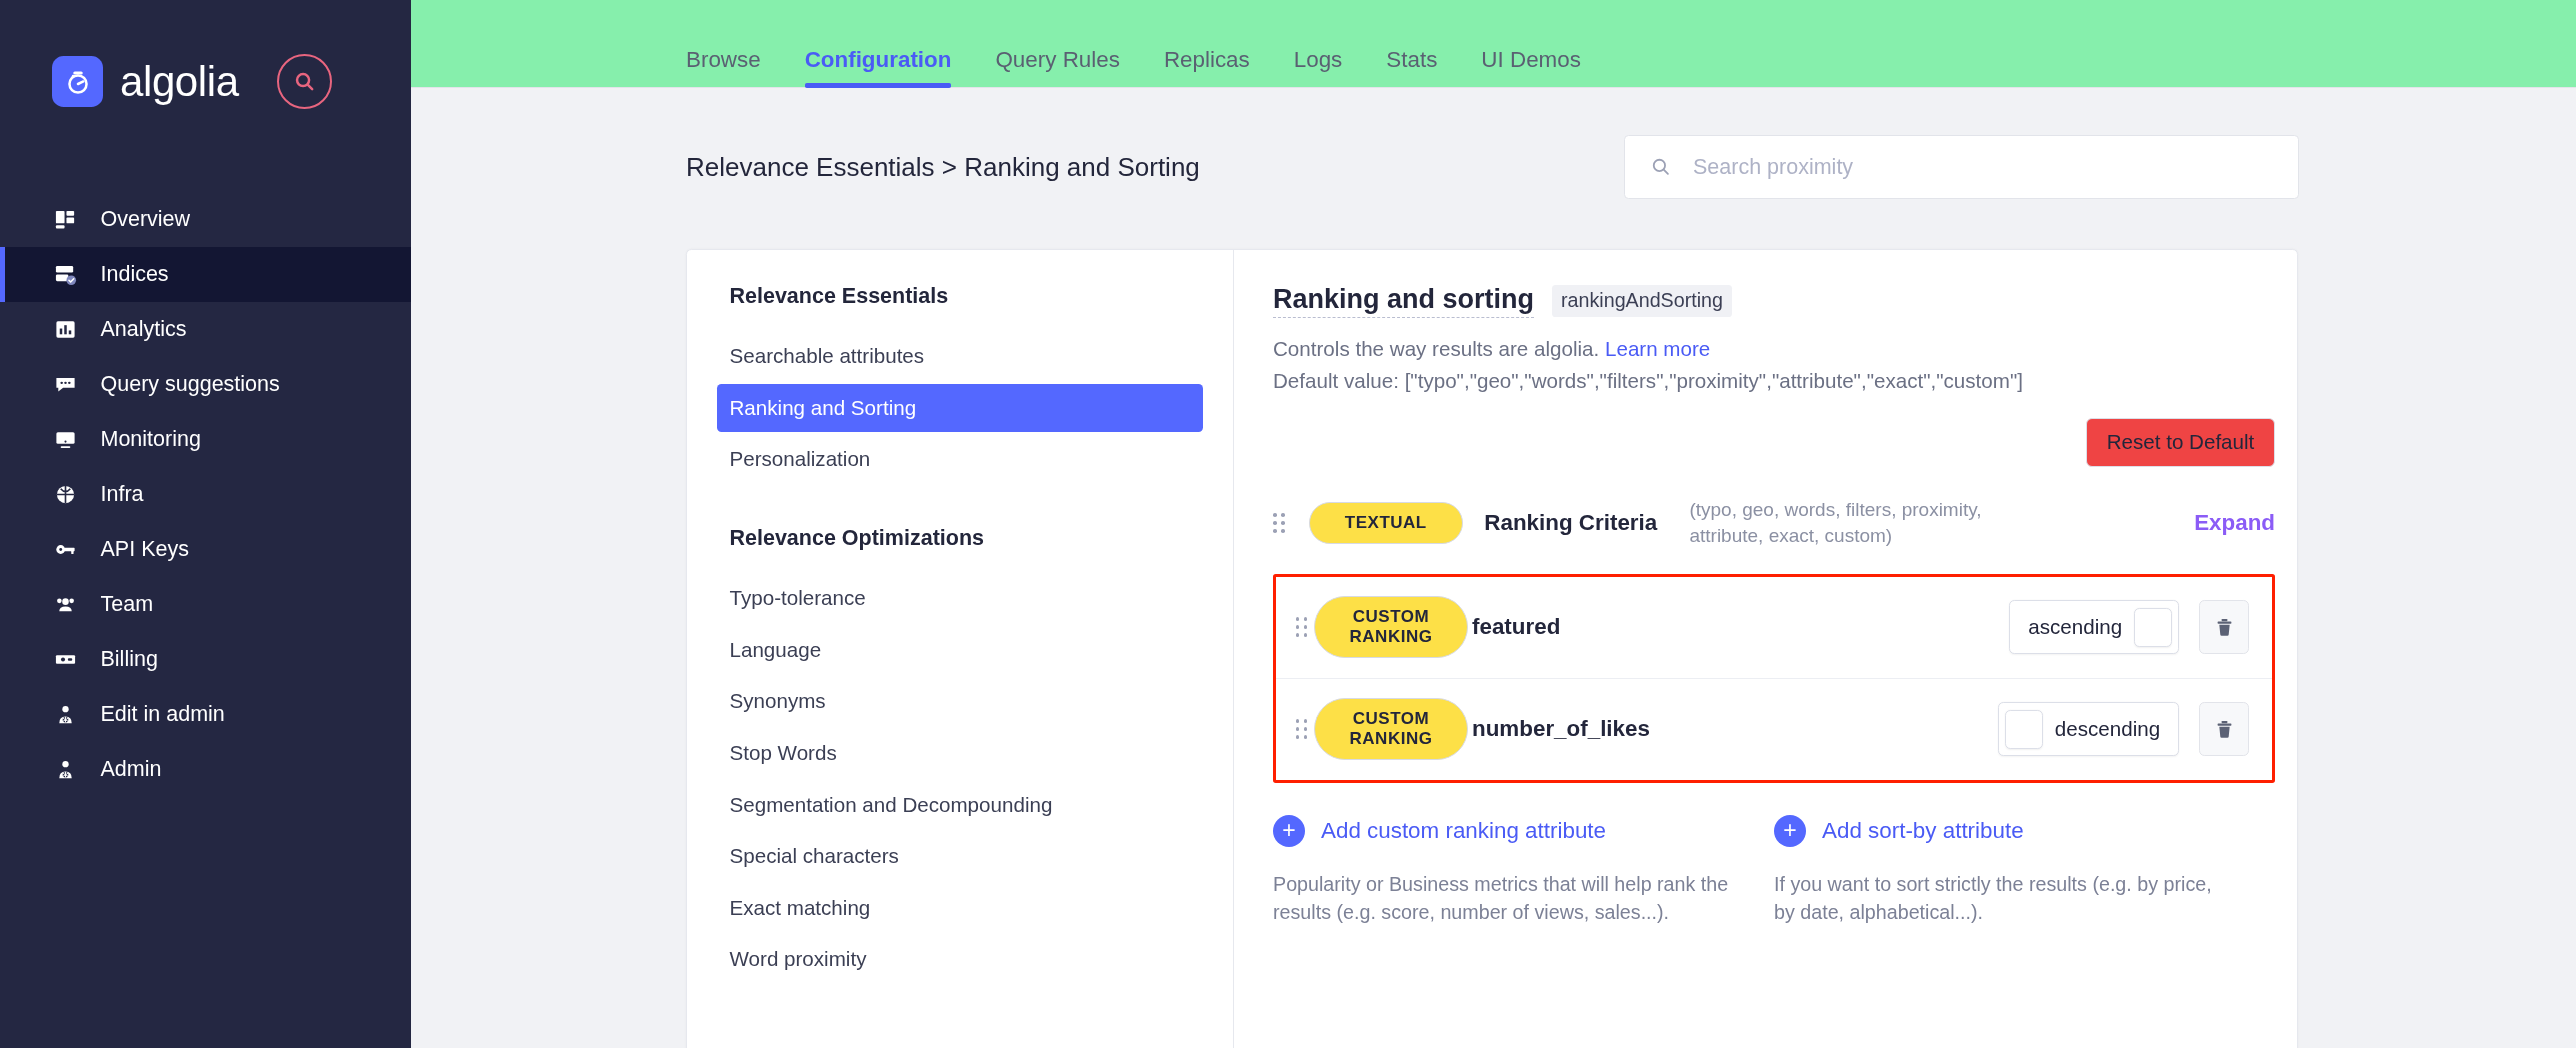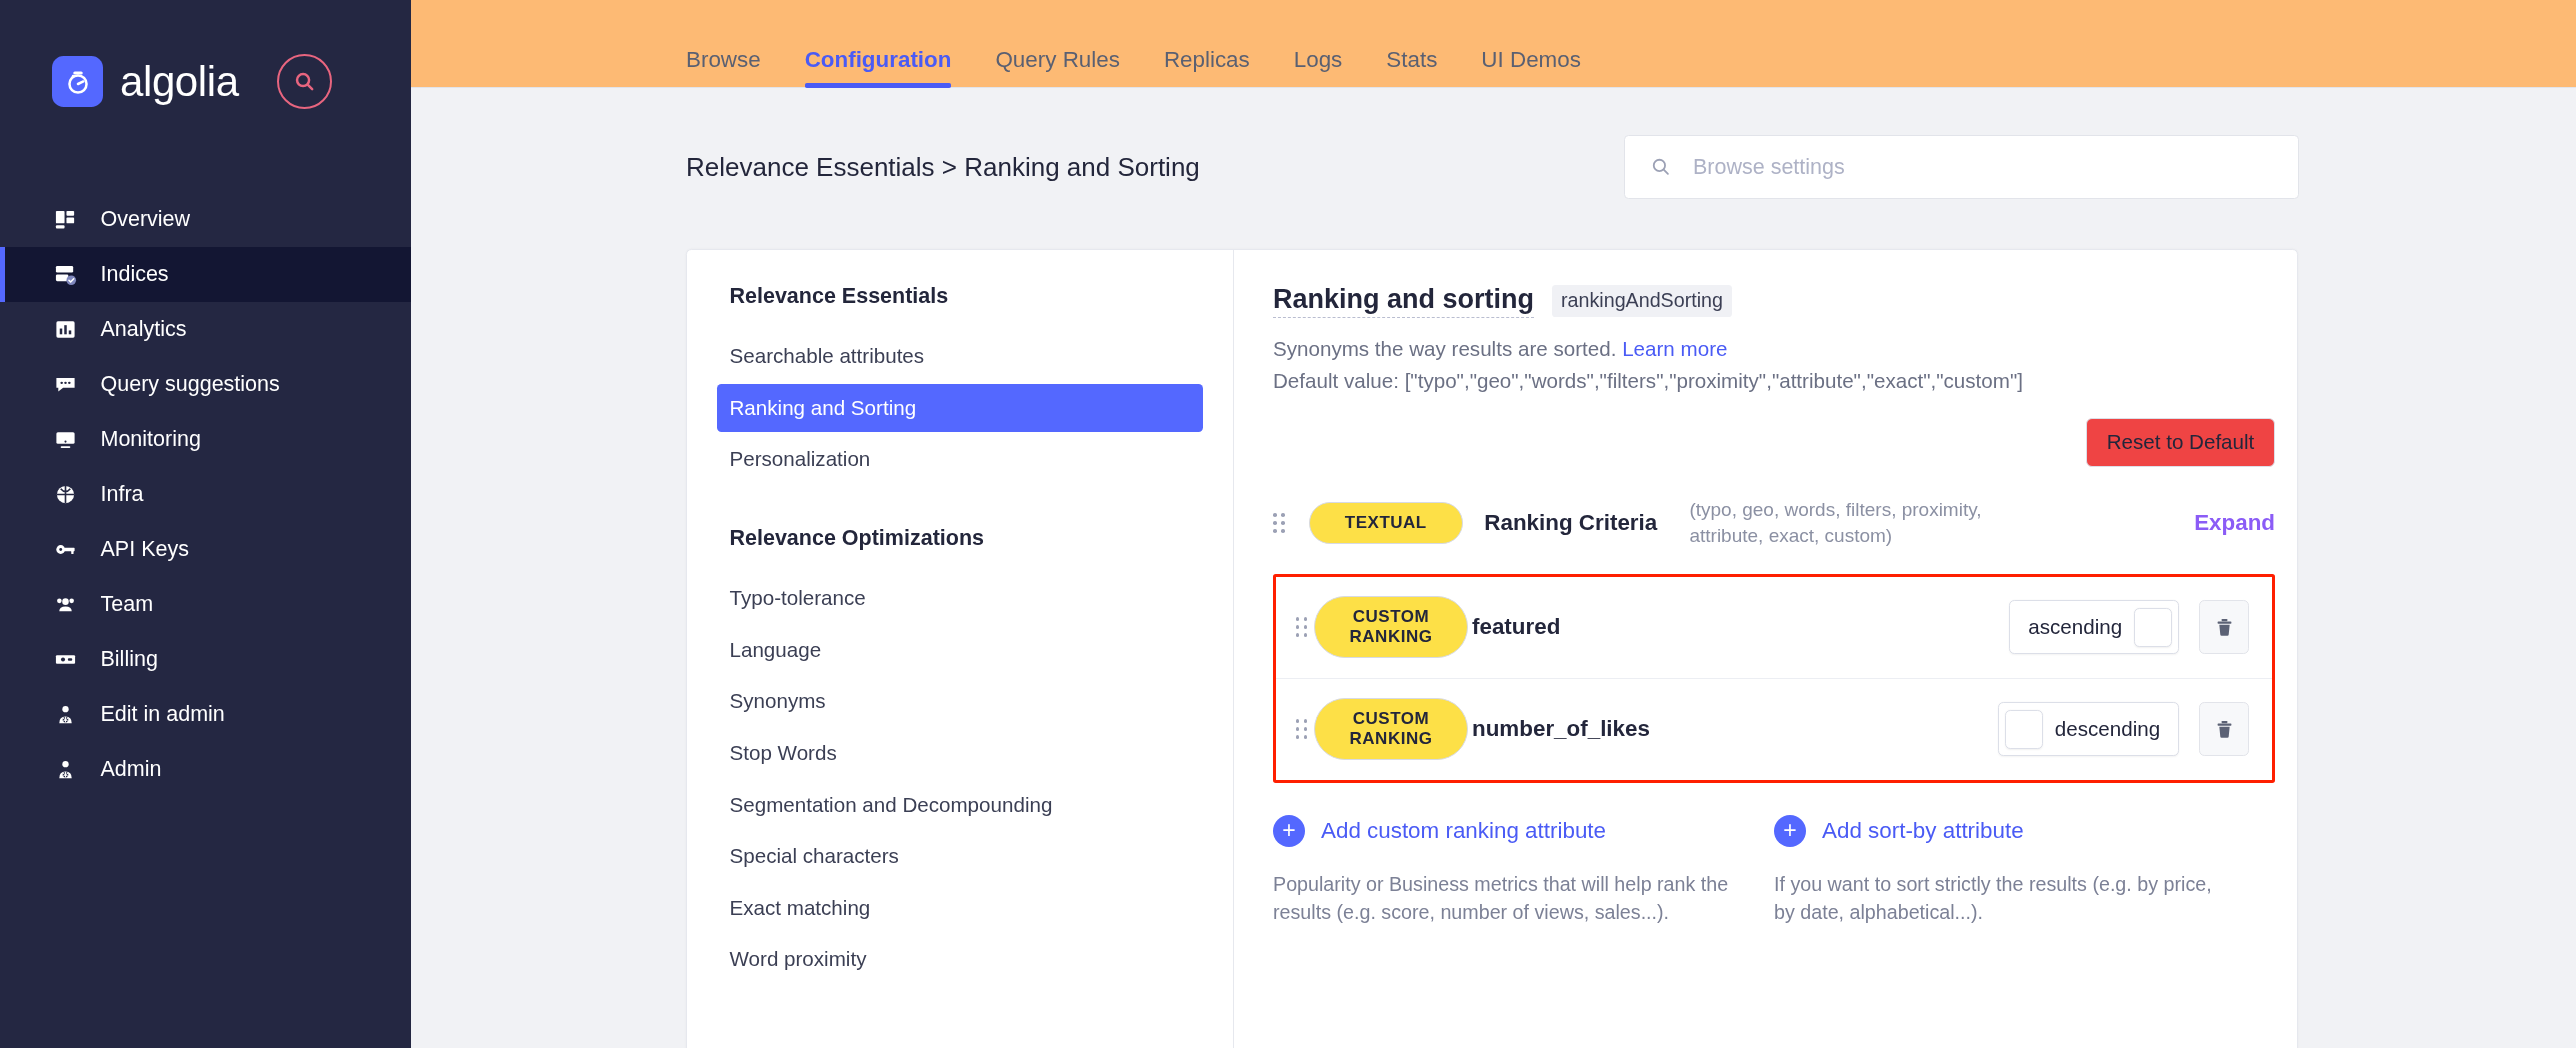--- a/index.html
+++ b/index.html
@@ -61,21 +61,21 @@
     content: ""; position: absolute; left: 0; top: 0; bottom: 0;
     width: 5.4px; background: #5468ff;
   }
 
   
   .main { flex: 1; height: 1048px; position: relative; background: #f1f2f5; overflow: hidden; }
   .tabs {
     display: flex; align-items: flex-end; gap: 0;
     padding-left: 275px; height: 88px;
     border-bottom: 0.9px solid #e2e4ea;
-    background: #fdba74;
+    background: #86efac;
   }
   .tab {
     font-size: 22.4px; color: #5a6072; padding: 0 0 16px 0;
     margin-right: 44px; cursor: pointer; position: relative;
     line-height: 1;
   }
   .tab.active { color: #4a5bf5; font-weight: 700; }
   .tab.active::after {
     content: ""; position: absolute; left: 0; right: 0; bottom: -0.9px;
     height: 4.5px; background: #4a5bf5; border-radius: 1.8px;
@@ -364,21 +364,21 @@
       <div class="tab">UI Demos</div>
     </div>
 
     <div class="pagehead">
       <div class="page-title">Relevance Essentials &gt; Ranking and Sorting</div>
       <div class="settings-search">
         <svg width="21.5" height="21.5" viewBox="0 0 24 24" fill="none" stroke="#9ca1b5" stroke-width="2">
           <circle cx="10.5" cy="10.5" r="6.3"></circle>
             <path d="M15.3 15.3 L20 20" stroke-linecap="round"></path>
         </svg>
-        <span class="ph">Browse settings</span>
+        <span class="ph">Search proximity</span>
       </div>
     </div>
 
     <section class="card">
 
       <div class="card-left">
         <div class="grp-title">Relevance Essentials</div>
         <div class="menu-item">Searchable attributes</div>
         <div class="menu-item sel">Ranking and Sorting</div>
         <div class="menu-item">Personalization</div>
@@ -395,21 +395,21 @@
       </div>
 
       <div class="card-right">
 
         <div class="rs-title-row">
           <span class="rs-title">Ranking and sorting</span>
           <span class="code-chip">rankingAndSorting</span>
         </div>
 
         <div class="rs-sub">
-          <span>Synonyms the way results are sorted.</span>
+          <span>Controls the way results are algolia.</span>
           <a href="#">Learn more</a>
         </div>
         <div class="rs-def">Default value: ["typo","geo","words","filters","proximity","attribute","exact","custom"]</div>
 
         <div class="reset-wrap">
           <button class="reset-btn">Reset to Default</button>
         </div>
 
         <div class="rank-row">
           <span class="drag">

